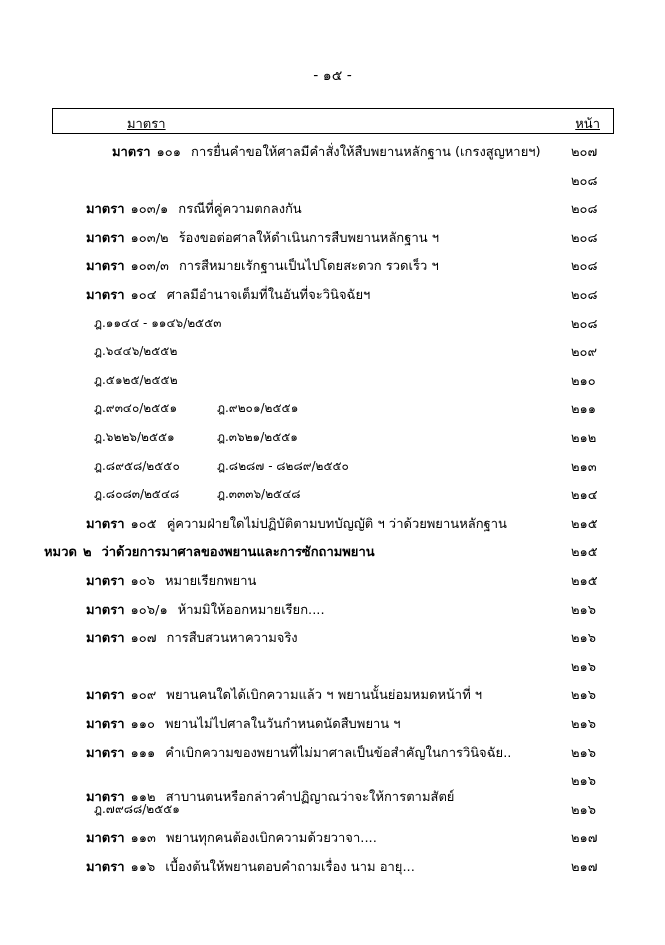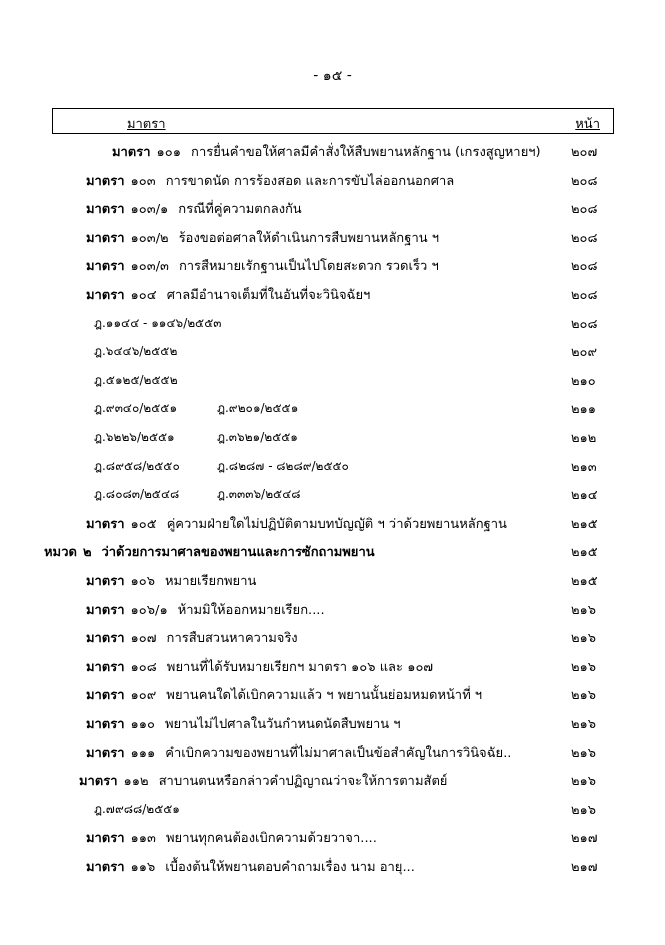--- a/index.html
+++ b/index.html
@@ -45,21 +45,20 @@
   <span class="col-left">มาตรา</span>
   <span class="col-right">หน้า</span>
 </div>
 
 <div id="toc">
     <div class="toc-row article" style="top: 141px;">
       <div class="entry" style="left: 86px; margin-left: 26px;"><span class="label">มาตรา</span><span class="num">๑๐๑</span><span class="title">การยื่นคำขอให้ศาลมีคำสั่งให้สืบพยานหลักฐาน (เกรงสูญหายฯ)</span></div>
       <span class="page">๒๐๗</span>
     </div>
     <div class="toc-row article" style="top: 170px;">
-      <div class="entry" style="left: 86px;"><span class="label">มาตรา</span><span class="num">๑๐๓</span><span class="title">การขาดนัด  การร้องสอด และการขับไล่ออกนอกศาล</span></div>
       <span class="page">๒๐๘</span>
     </div>
     <div class="toc-row article" style="top: 198px;">
       <div class="entry" style="left: 86px;"><span class="label">มาตรา</span><span class="num">๑๐๓/๑</span><span class="title">กรณีที่คู่ความตกลงกัน</span></div>
       <span class="page">๒๐๘</span>
     </div>
     <div class="toc-row article" style="top: 227px;">
       <div class="entry" style="left: 86px;"><span class="label">มาตรา</span><span class="num">๑๐๓/๒</span><span class="title">ร้องขอต่อศาลให้ดำเนินการสืบพยานหลักฐาน ฯ</span></div>
       <span class="page">๒๐๘</span>
     </div>
@@ -113,37 +112,36 @@
     </div>
     <div class="toc-row article" style="top: 599px;">
       <div class="entry" style="left: 86px;"><span class="label">มาตรา</span><span class="num">๑๐๖/๑</span><span class="title">ห้ามมิให้ออกหมายเรียก....</span></div>
       <span class="page">๒๑๖</span>
     </div>
     <div class="toc-row article" style="top: 627px;">
       <div class="entry" style="left: 86px;"><span class="label">มาตรา</span><span class="num">๑๐๗</span><span class="title">การสืบสวนหาความจริง</span></div>
       <span class="page">๒๑๖</span>
     </div>
     <div class="toc-row article" style="top: 656px;">
-      <div class="entry" style="left: 86px;"><span class="label">มาตรา</span><span class="num">๑๐๘</span><span class="title">พยานที่ได้รับหมายเรียกฯ มาตรา ๑๐๖ และ ๑๐๗</span></div>
       <span class="page">๒๑๖</span>
     </div>
     <div class="toc-row article" style="top: 684px;">
       <div class="entry" style="left: 86px;"><span class="label">มาตรา</span><span class="num">๑๐๙</span><span class="title">พยานคนใดได้เบิกความแล้ว ฯ พยานนั้นย่อมหมดหน้าที่ ฯ</span></div>
       <span class="page">๒๑๖</span>
     </div>
     <div class="toc-row article" style="top: 713px;">
       <div class="entry" style="left: 86px;"><span class="label">มาตรา</span><span class="num">๑๑๐</span><span class="title">พยานไม่ไปศาลในวันกำหนดนัดสืบพยาน ฯ</span></div>
       <span class="page">๒๑๖</span>
     </div>
     <div class="toc-row article" style="top: 742px;">
       <div class="entry" style="left: 86px;"><span class="label">มาตรา</span><span class="num">๑๑๑</span><span class="title">คำเบิกความของพยานที่ไม่มาศาลเป็นข้อสำคัญในการวินิจฉัย..</span></div>
       <span class="page">๒๑๖</span>
     </div>
     <div class="toc-row article" style="top: 770px;">
-      <div class="entry" style="left: 79px;"><span class="label">มาตรา</span><span class="num">๑๑๒</span><span class="title">สาบานตนหรือกล่าวคำปฏิญาณว่าจะให้การตามสัตย์</span></div>
+      <div class="entry" style="left: 86px; margin-top: 16px;"><span class="label">มาตรา</span><span class="num">๑๑๒</span><span class="title">สาบานตนหรือกล่าวคำปฏิญาณว่าจะให้การตามสัตย์</span></div>
       <span class="page">๒๑๖</span>
     </div>
     <div class="toc-row case" style="top: 799px; padding-left: 16px;">
       <div class="entry" style="left: 94px;"><span class="case-ref">ฎ.๗๙๘๘/๒๕๕๑</span></div>
       <span class="page">๒๑๖</span>
     </div>
     <div class="toc-row article" style="top: 827px;">
       <div class="entry" style="left: 86px;"><span class="label">มาตรา</span><span class="num">๑๑๓</span><span class="title">พยานทุกคนต้องเบิกความด้วยวาจา....</span></div>
       <span class="page">๒๑๗</span>
     </div>

